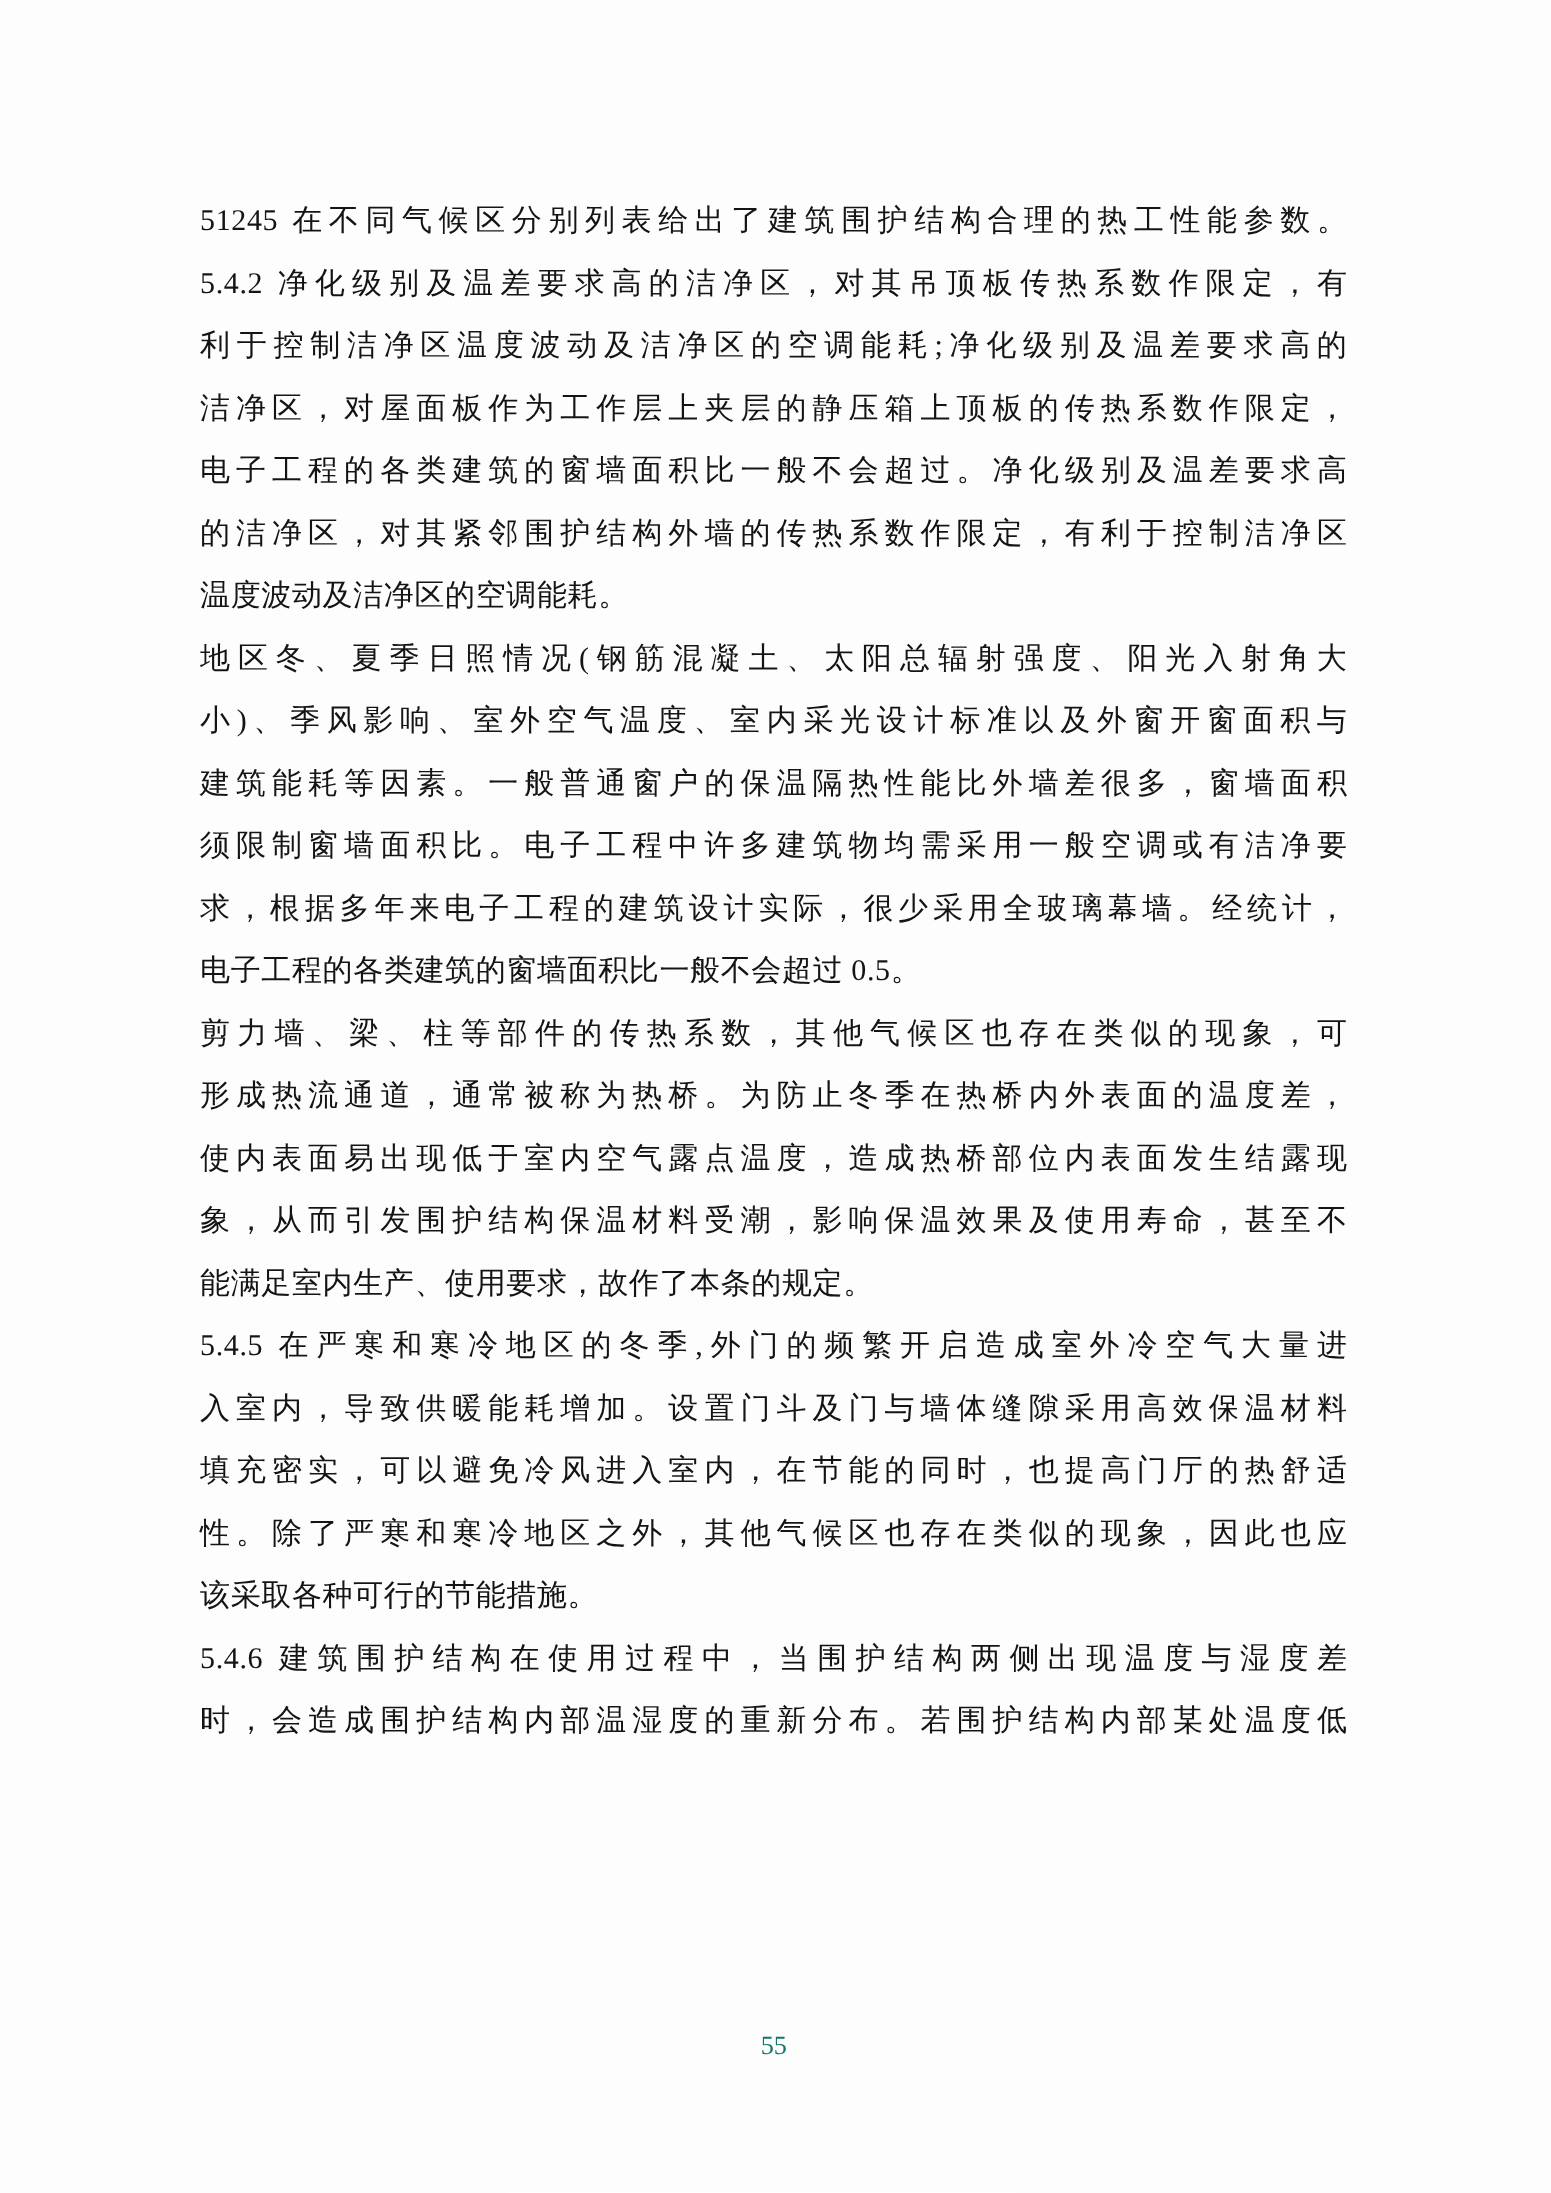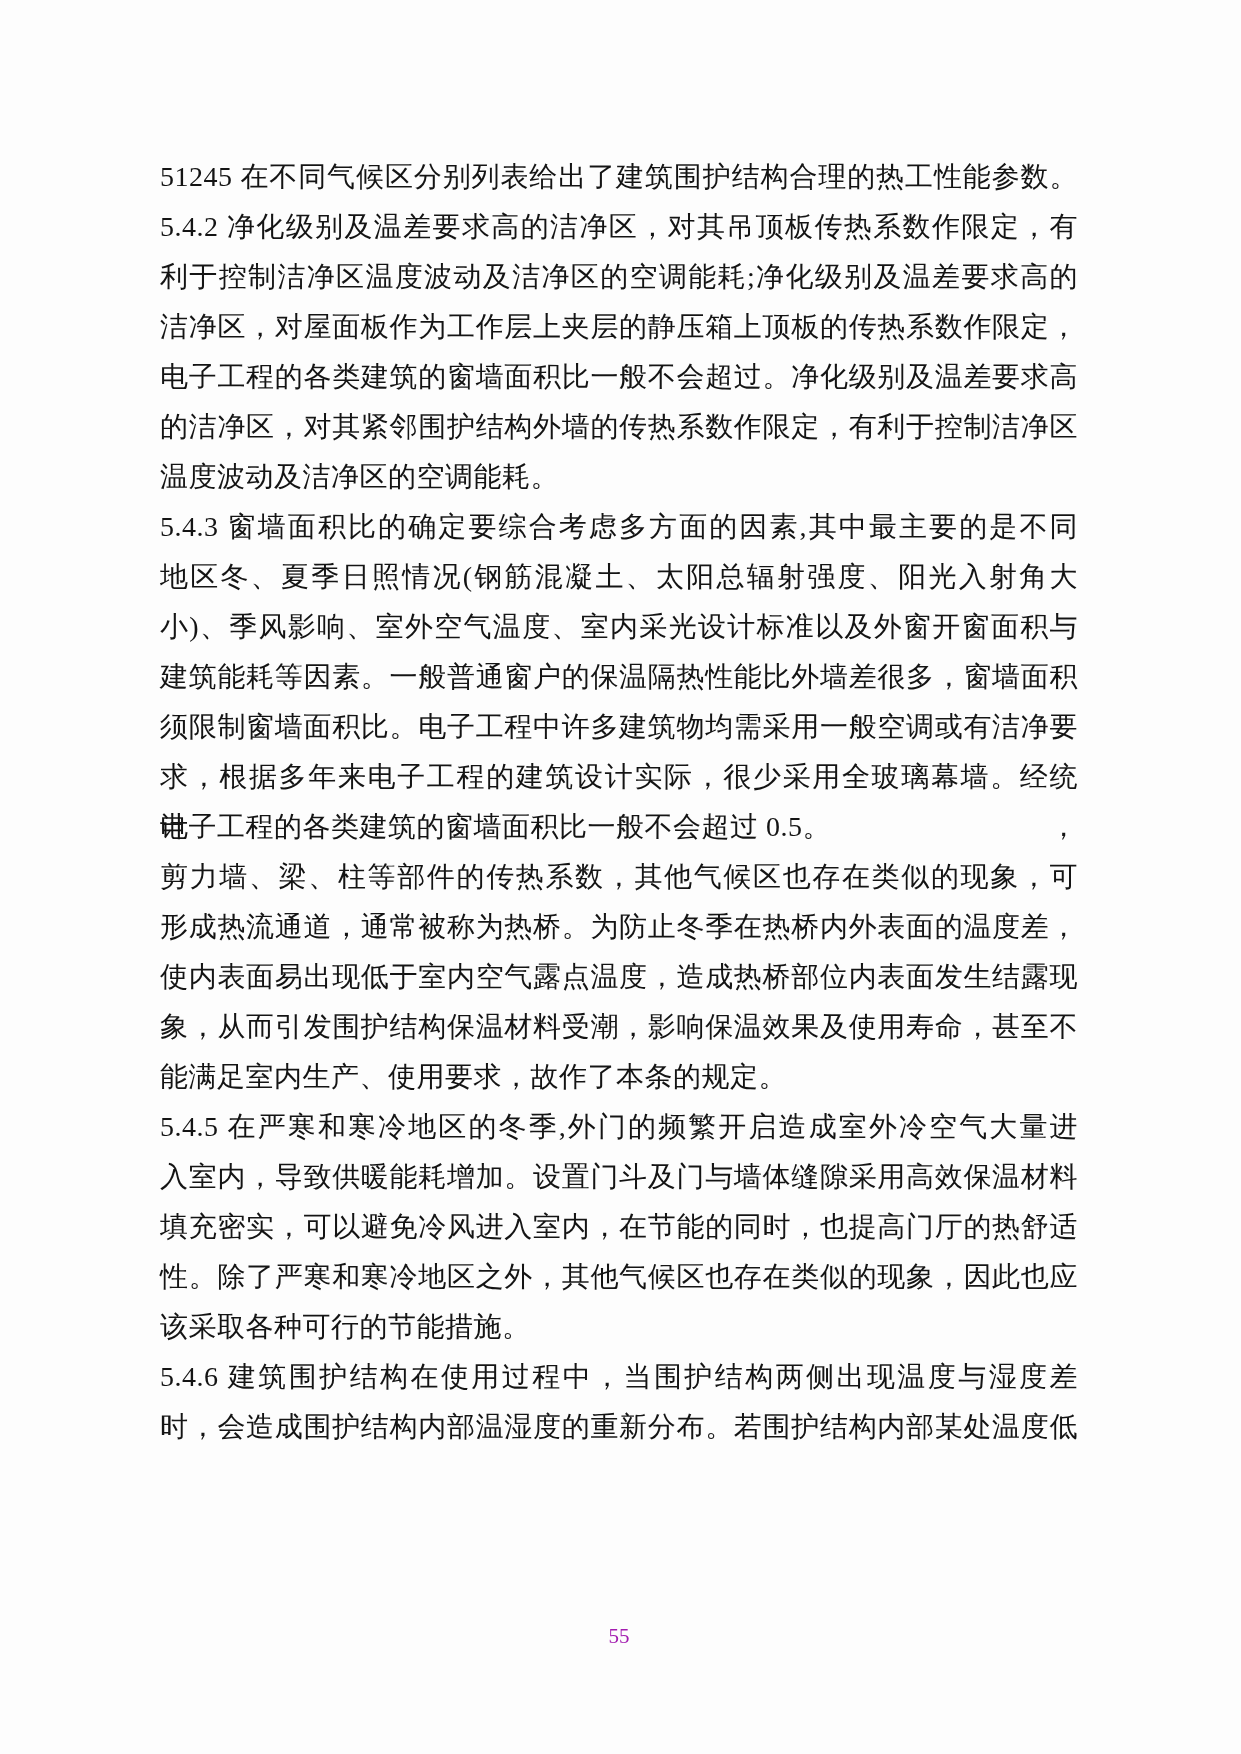--- a/index.html
+++ b/index.html
@@ -16,56 +16,55 @@
     font-family: "Liberation Serif", "DejaVu Serif", serif;
     color: #141414;
   }
   .text-block {
     position: absolute;
     left: 160px;
     top: 152px;
     width: 918px;
   }
   .line {
-    font-size: 28px;
+    font-size: 24px;
     line-height: 50px;
     height: 50px;
     text-align: justify;
     text-align-last: justify;
     white-space: normal;
     letter-spacing: 0.5px;
   }
   .line.para-end {
     text-align: left;
     text-align-last: left;
   }
   .page-number {
     position: absolute;
     left: 160px;
     width: 918px;
     top: 1622px;
     text-align: center;
     font-size: 21px;
     line-height: 28px;
-    color: #a21caf;
+    color: #0f766e;
   }
 </style>
 </head>
 <body>
 
 <div class="page">
   <div class="text-block" id="text-block">
       <div class="line">51245 在不同气候区分别列表给出了建筑围护结构合理的热工性能参数。</div>
       <div class="line">5.4.2 净化级别及温差要求高的洁净区，对其吊顶板传热系数作限定，有</div>
       <div class="line">利于控制洁净区温度波动及洁净区的空调能耗;净化级别及温差要求高的</div>
       <div class="line">洁净区，对屋面板作为工作层上夹层的静压箱上顶板的传热系数作限定，</div>
       <div class="line">电子工程的各类建筑的窗墙面积比一般不会超过。净化级别及温差要求高</div>
       <div class="line">的洁净区，对其紧邻围护结构外墙的传热系数作限定，有利于控制洁净区</div>
       <div class="line para-end">温度波动及洁净区的空调能耗。</div>
-      <div class="line">5.4.3 窗墙面积比的确定要综合考虑多方面的因素,其中最主要的是不同</div>
       <div class="line">地区冬、夏季日照情况(钢筋混凝土、太阳总辐射强度、阳光入射角大</div>
       <div class="line">小)、季风影响、室外空气温度、室内采光设计标准以及外窗开窗面积与</div>
       <div class="line">建筑能耗等因素。一般普通窗户的保温隔热性能比外墙差很多，窗墙面积</div>
       <div class="line">须限制窗墙面积比。电子工程中许多建筑物均需采用一般空调或有洁净要</div>
       <div class="line">求，根据多年来电子工程的建筑设计实际，很少采用全玻璃幕墙。经统计，</div>
       <div class="line para-end">电子工程的各类建筑的窗墙面积比一般不会超过 0.5。</div>
       <div class="line">剪力墙、梁、柱等部件的传热系数，其他气候区也存在类似的现象，可</div>
       <div class="line">形成热流通道，通常被称为热桥。为防止冬季在热桥内外表面的温度差，</div>
       <div class="line">使内表面易出现低于室内空气露点温度，造成热桥部位内表面发生结露现</div>
       <div class="line">象，从而引发围护结构保温材料受潮，影响保温效果及使用寿命，甚至不</div>

